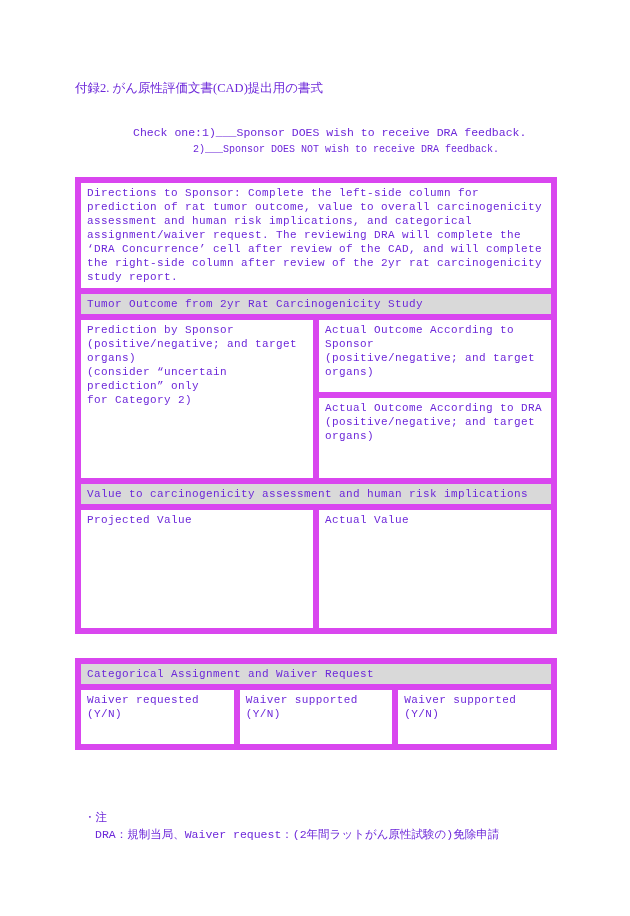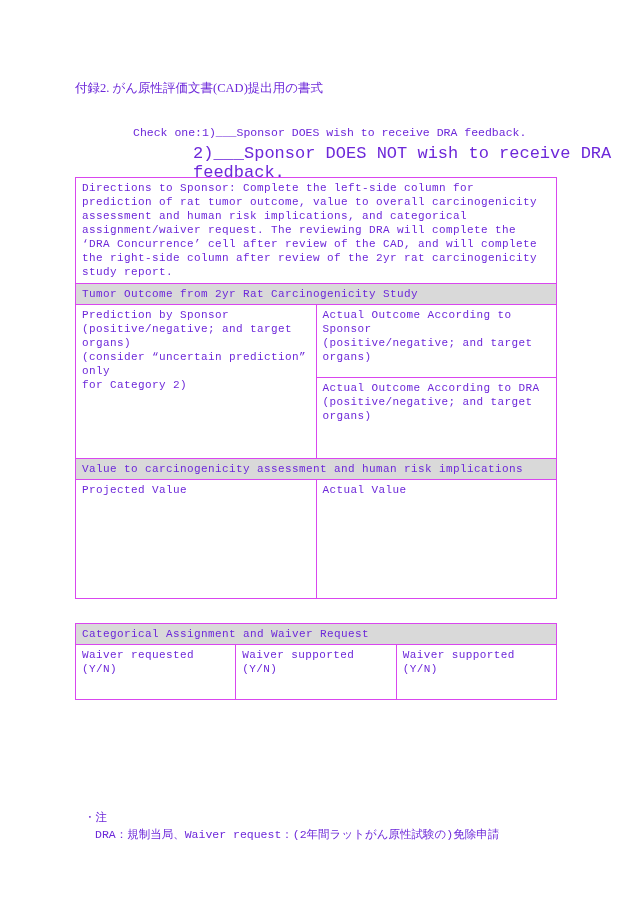--- a/index.html
+++ b/index.html
@@ -11,32 +11,32 @@
     font-family:"Liberation Mono","DejaVu Sans Mono",monospace;
     color:#6d28d9;
     overflow:hidden;
   }
   .doc-title{
     position:absolute;top:80px;left:75px;
     font-family:"Liberation Serif","DejaVu Serif",serif;
     font-size:12.5px;
   }
   .check-line-1{position:absolute;top:126px;left:133px;font-size:11.5px;}
-  .check-line-2{position:absolute;top:144px;left:193px;font-size:17px;}
+  .check-line-2{position:absolute;top:144px;left:193px;font-size:10px;}
 
   .form-wrap{position:absolute;top:177px;left:75px;width:482px;}
   table.form{
     border-collapse:collapse;
     width:482px;
     table-layout:fixed;
     font-size:11px;
     line-height:1.28;
   }
   table.form td{
-    border:1px solid #d946ef;
+    border:6px solid #d946ef;
     padding:3px 6px;
     vertical-align:top;
     letter-spacing:0.4px;
   }
   td.gray{
     background:#d9d9d9;
     padding-top:2px;padding-bottom:2px;
   }
   .ml{white-space:pre-line;}
   .col-half-l{width:242px;}

